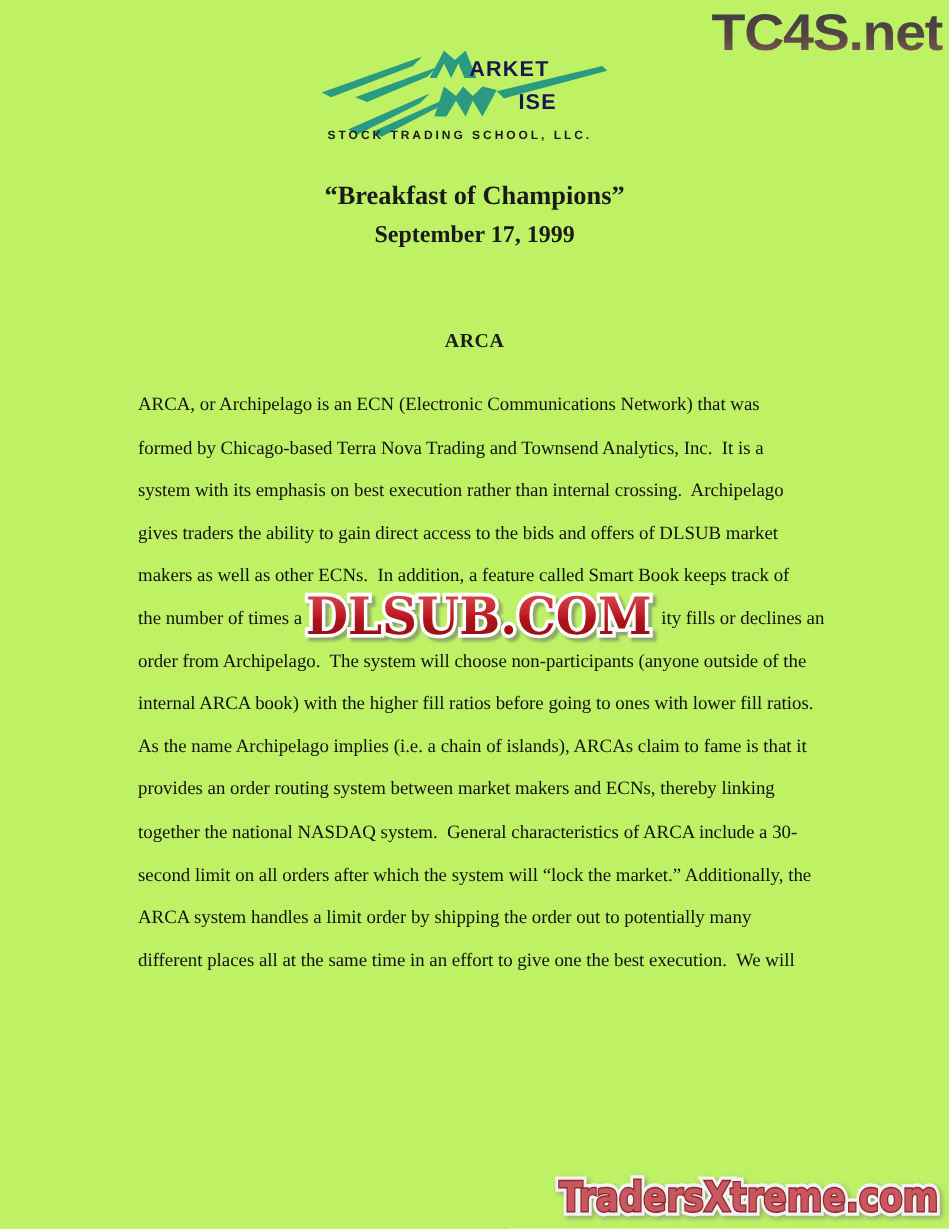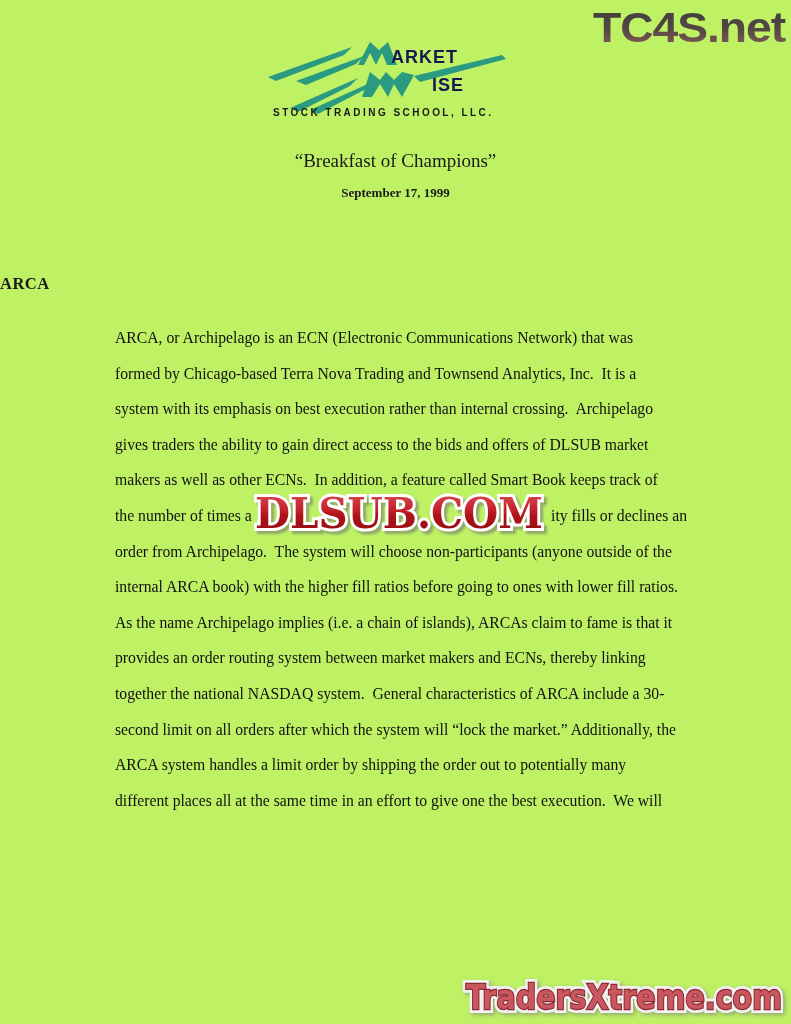--- a/index.html
+++ b/index.html
@@ -8,28 +8,28 @@
     position:relative; width:791px; height:1024px; background:#bef264;
     overflow:hidden; font-family:"Liberation Serif", serif; color:#1a1a1a;
   }
   
   .tc4s-svg { position:absolute; top:1px; right:2px; }
   
   .logo-svg { position:absolute; left:266px; top:34px; }
   
   .doc-title {
     position:absolute; left:0; top:150px; width:100%; text-align:center;
-    font-size:19px; font-weight:normal; white-space:pre;
+    font-size:22px; font-weight:bold; white-space:pre;
   }
   .doc-date {
     position:absolute; left:0; top:185px; width:100%; text-align:center;
-    font-size:13px; font-weight:bold; white-space:pre;
+    font-size:20px; font-weight:bold; white-space:pre;
   }
   .doc-heading {
-    position:absolute; left:0; top:274px; width:100%; 
+    position:absolute; left:0; top:274px; width:100%; text-align:center;
     font-size:16.5px; font-weight:bold; letter-spacing:0.5px; white-space:pre;
   }
   
   .body-text {
     position:absolute; left:115px; top:320px; width:572px;
     font-size:15.7px; color:#111111;
   }
   .line { height:35.6px; line-height:35.6px; white-space:pre; }
   .line-split { display:flex; }
   .line-split .gap { flex:1; }

